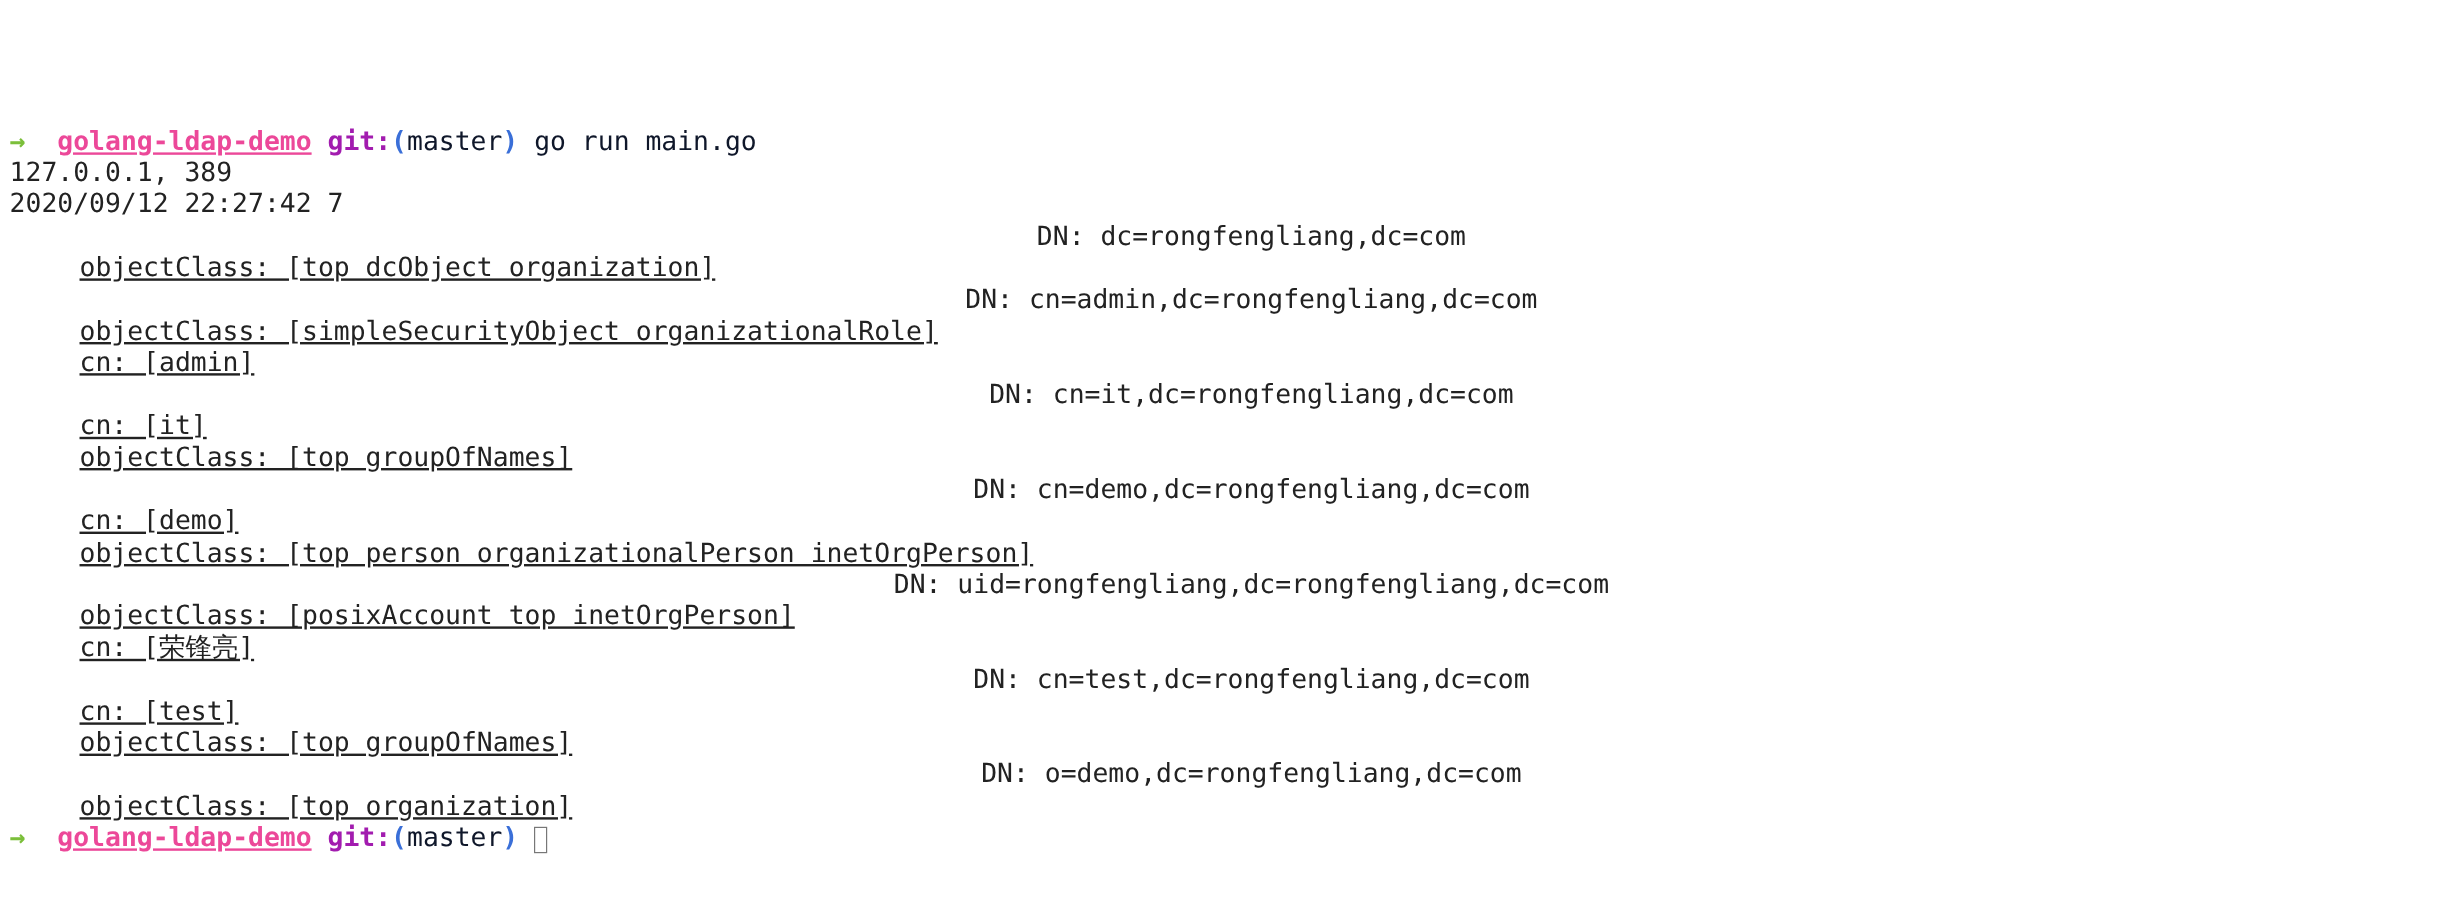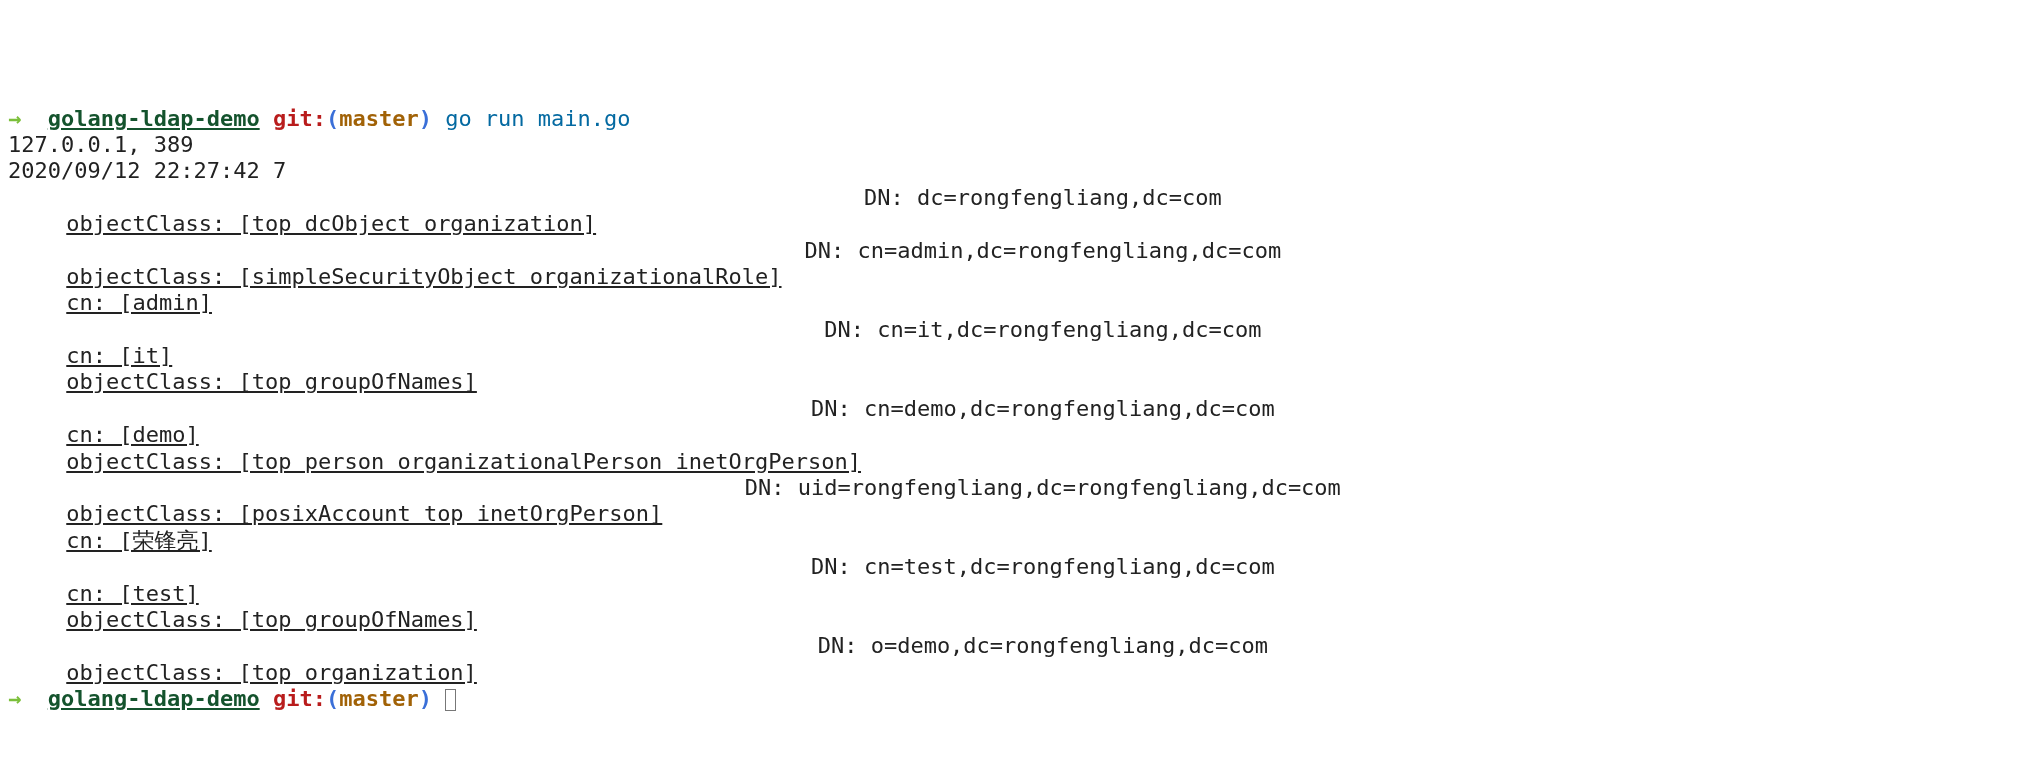--- a/index.html
+++ b/index.html
@@ -7,25 +7,25 @@
       background: #ffffff;
       font-family: "Menlo", "Monaco", "Consolas", monospace;
       font-size: 22px;
       line-height: 1.2;
       color: #222222;
       white-space: pre;
       padding: 0 8px;
     }
     .line { display: block; }
     .arrow { color: #7bbf3a; font-weight: bold; }
-    .dir { color: #14532d; font-weight: bold; text-decoration: underline; }
-    .git-label { color: #b91c1c; font-weight: bold; }
+    .dir { color: #ec4899; font-weight: bold; text-decoration: underline; }
+    .git-label { color: #a21caf; font-weight: bold; }
     .paren { color: #3a6fd8; font-weight: bold; }
-    .branch { color: #a16207; font-weight: bold; }
-    .cmd { color: #0369a1; }
+    .branch { color: #0f172a; font-weight: normal; }
+    .cmd { color: #0f172a; }
     .indent1 { padding-left: 3.3ch; text-align: center; }
     .indent2 { padding-left: 4.4ch; text-decoration: underline; }
     .cursor-box {
       display: inline-block;
       width: 0.85ch;
       height: 1em;
       border: 1px solid #777;
       vertical-align: text-bottom;
     }
   </style>

